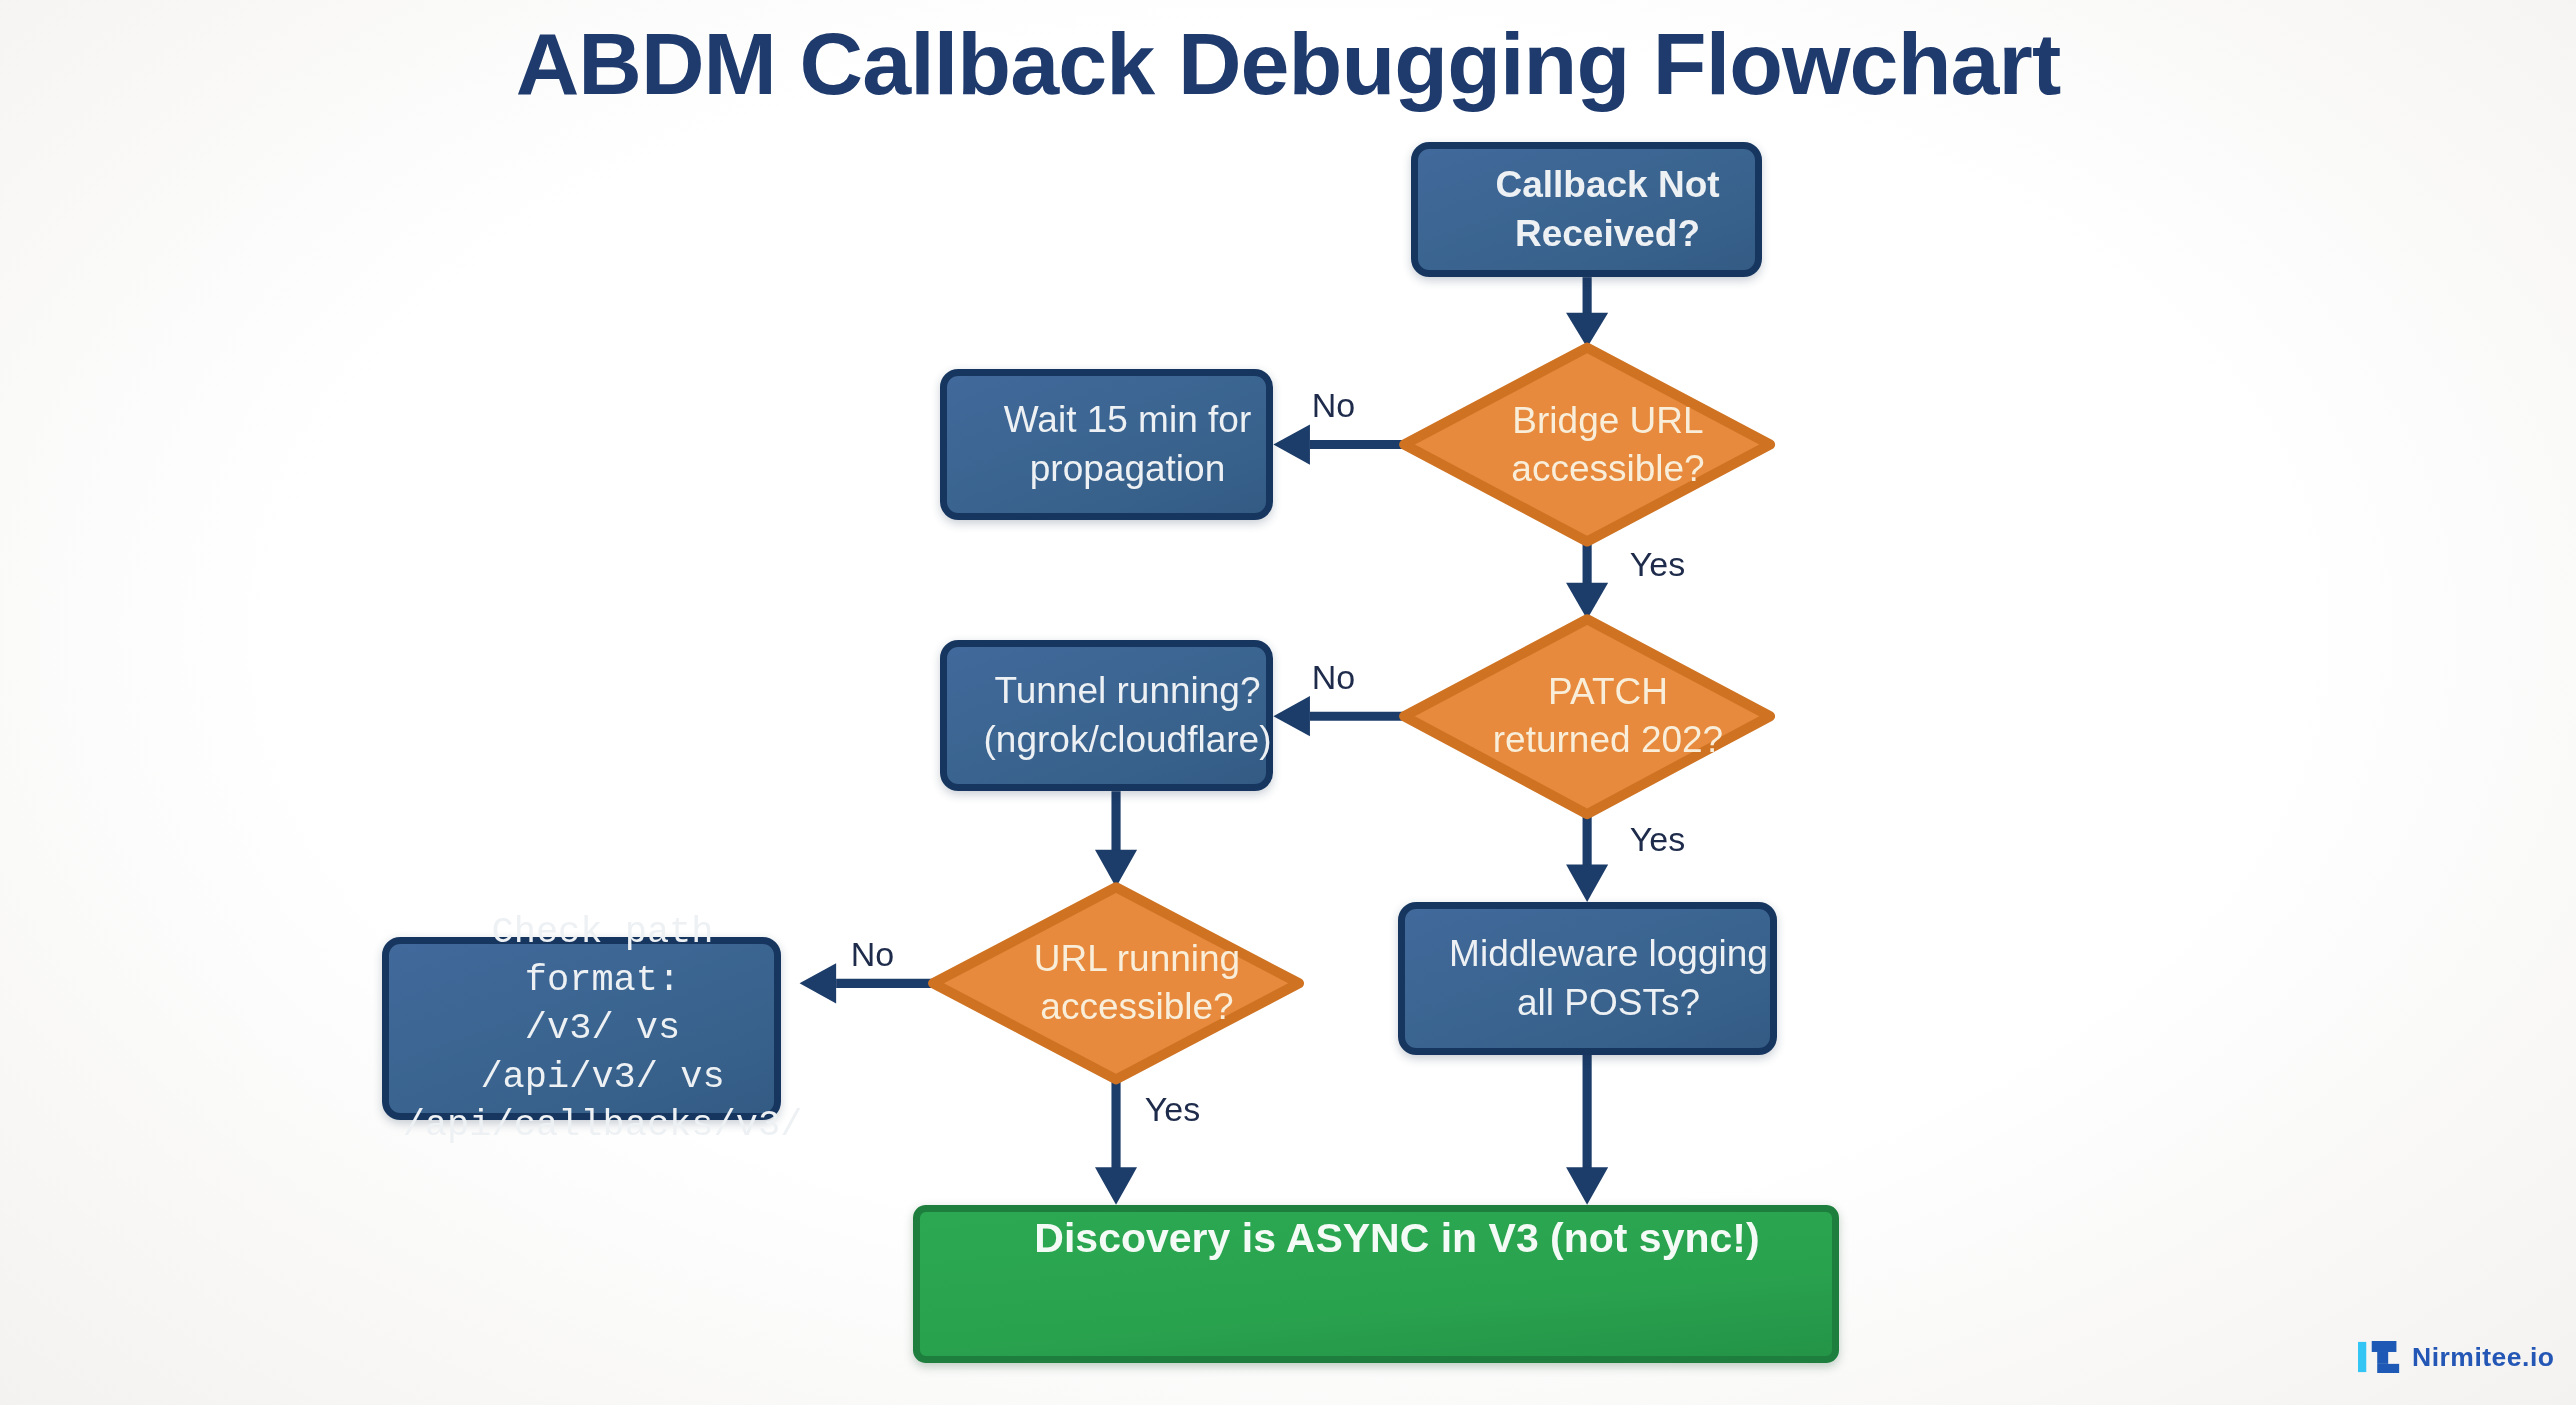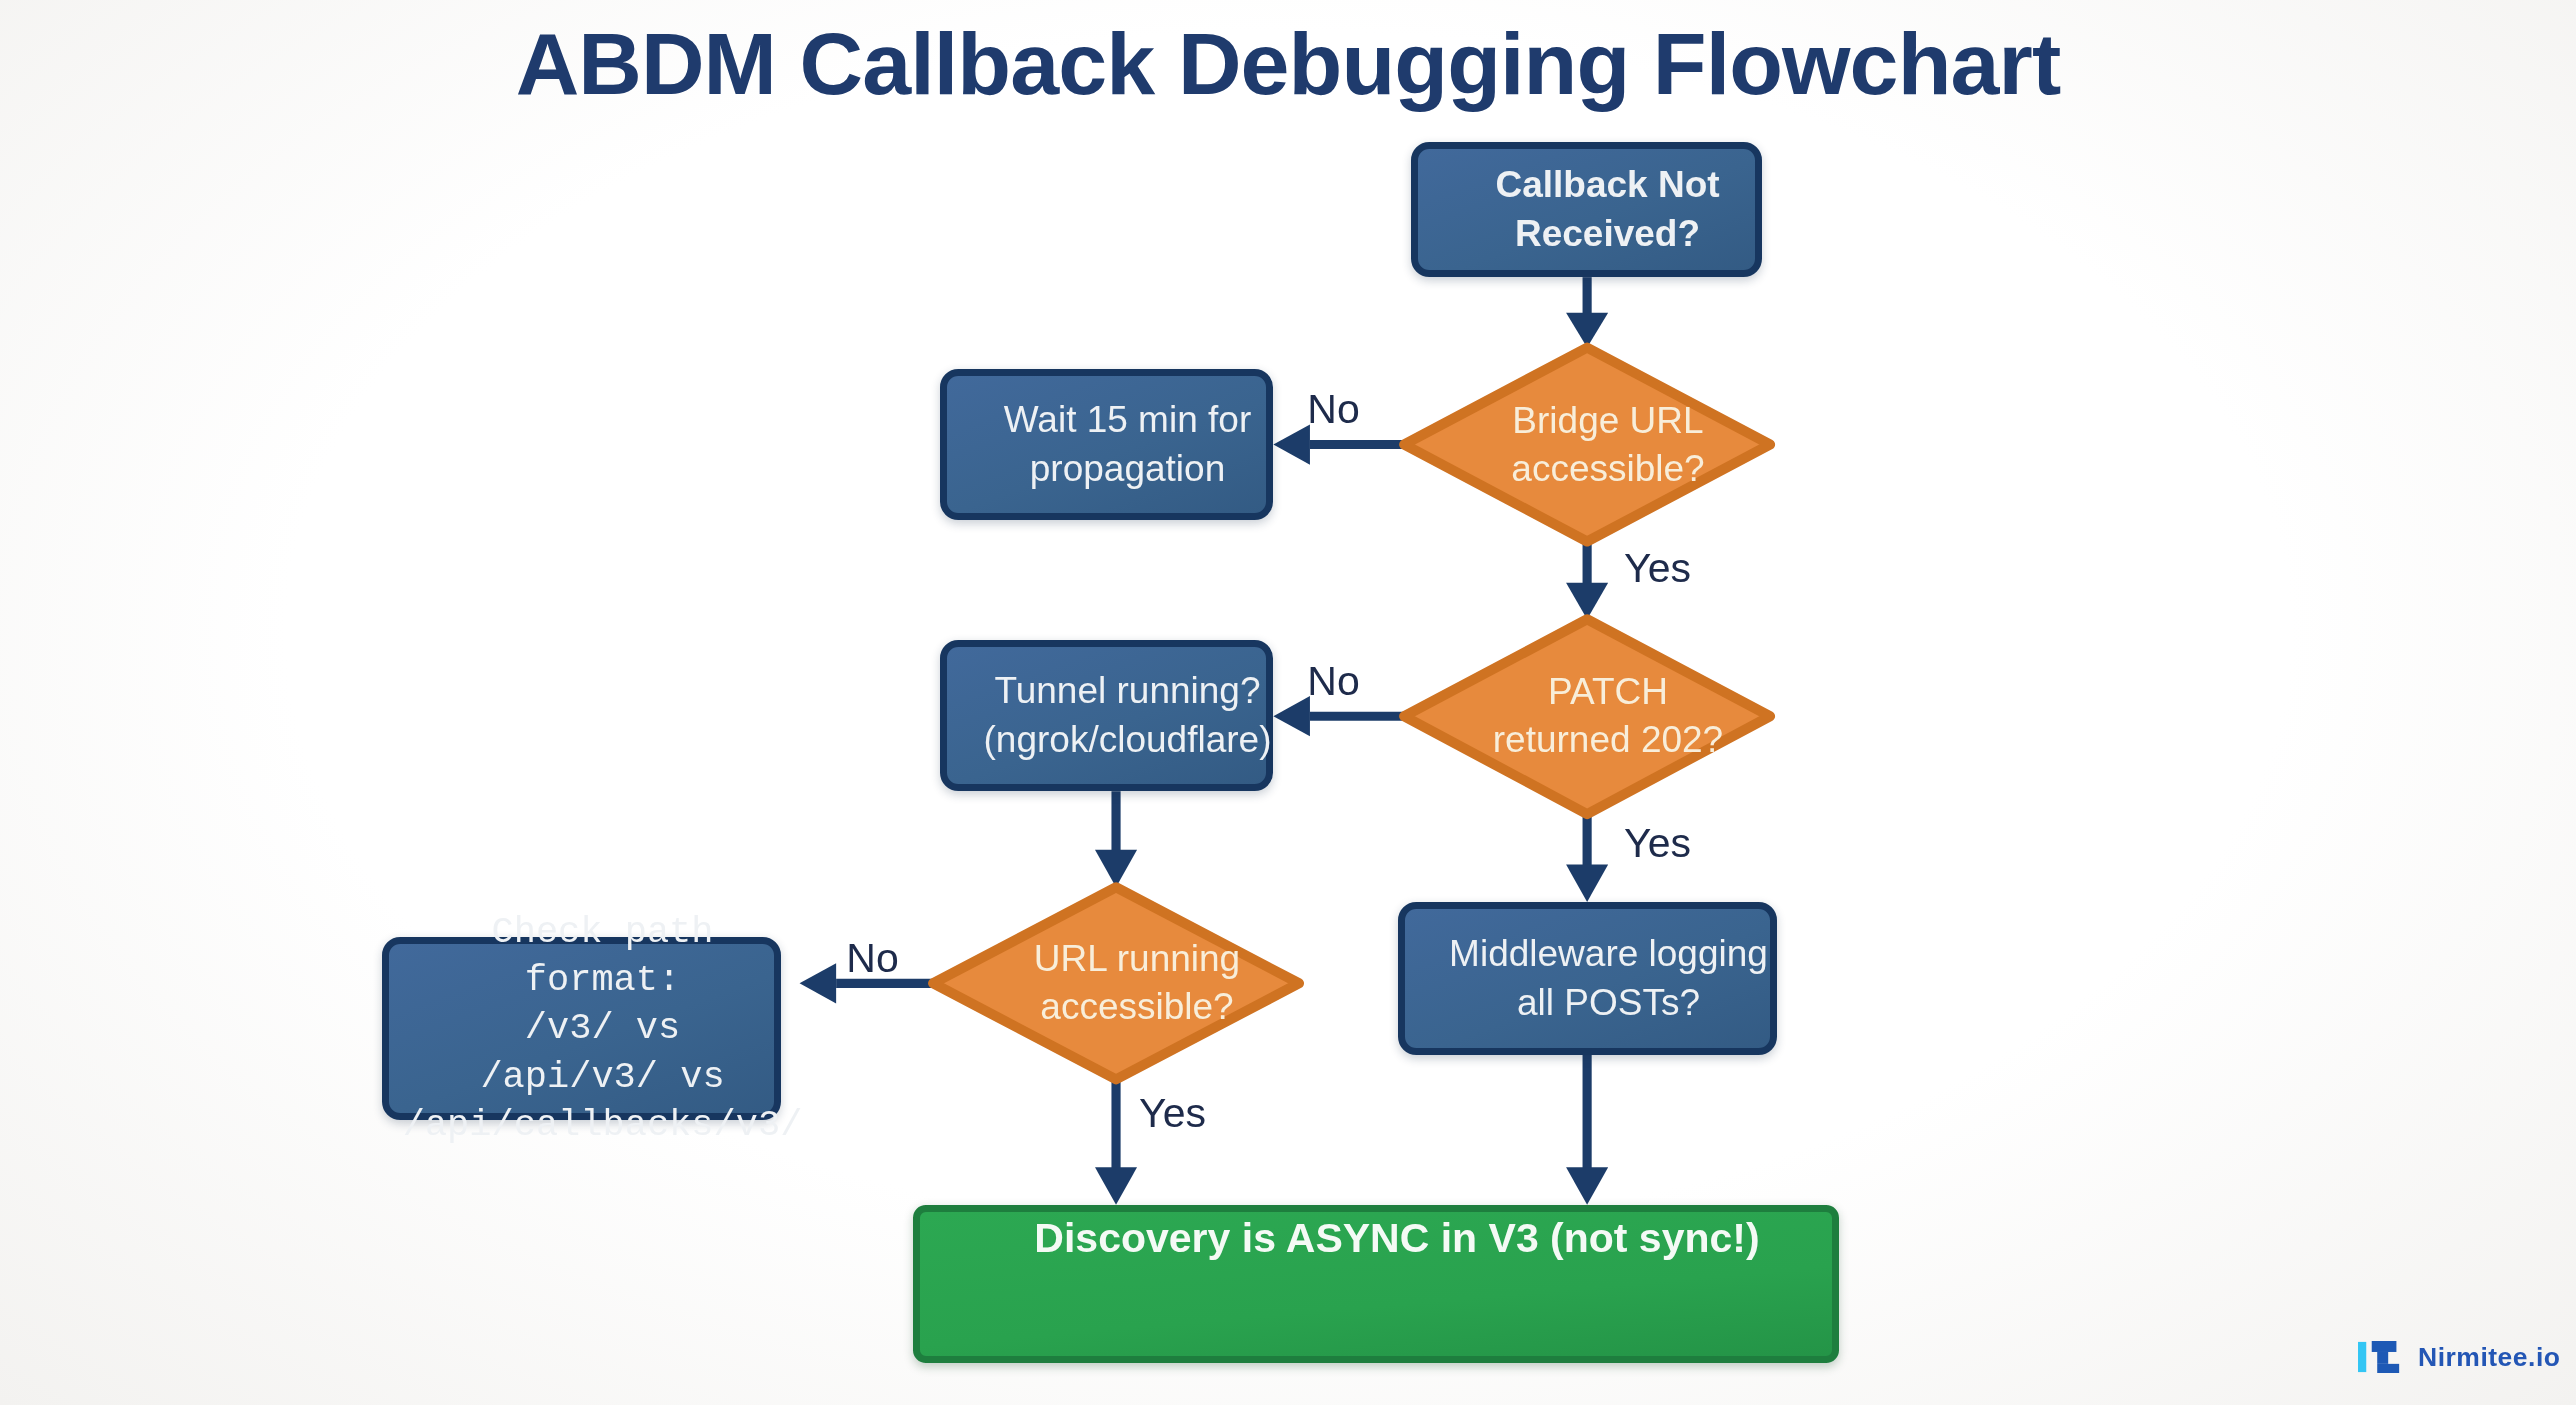--- a/index.html
+++ b/index.html
@@ -28,25 +28,25 @@
   .green-box{
     background:linear-gradient(175deg,#2ca852 0%,#29a24e 60%,#249447 100%);
     border:7.3px solid #1e7e3e;border-radius:12.8px;color:#f4faf5;
     box-shadow:0 3.7px 9.1px rgba(20,70,35,.25);
     justify-content:space-between;
   }
   .green-line1{font-size:41px;font-weight:700;margin-bottom:9.1px;}
   .green-line2{font-size:38px;font-weight:400;}
   .edge-label{
     position:absolute;z-index:2;width:101px;text-align:center;
-    font-size:41px;font-weight:500;color:#1e2b4b;
+    font-size:34px;font-weight:500;color:#1e2b4b;
   }
   .logo{
     position:absolute;z-index:2;left:2358px;top:1341px;
-    display:flex;align-items:center;gap:17px;
+    display:flex;align-items:center;gap:11px;
   }
   .logo-text{font-size:26.5px;font-weight:700;color:#2356b5;letter-spacing:0.5px;}
 </style>
 </head>
 <body>
 
 <div class="canvas">
 
   <div class="title">ABDM Callback Debugging Flowchart</div>
 

